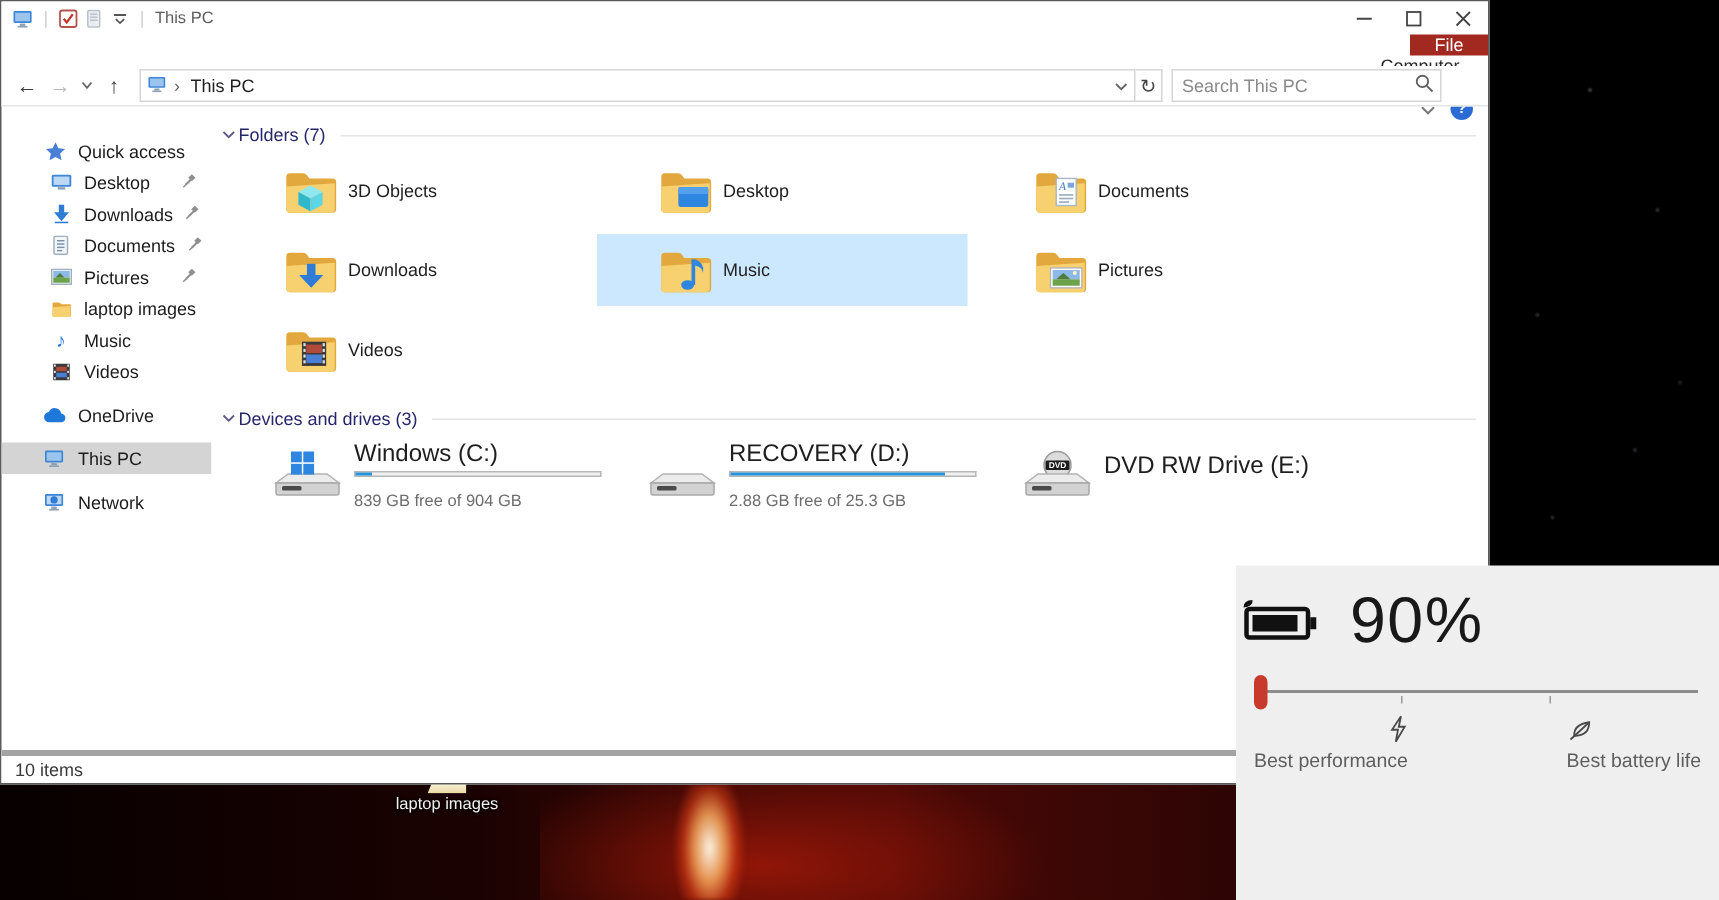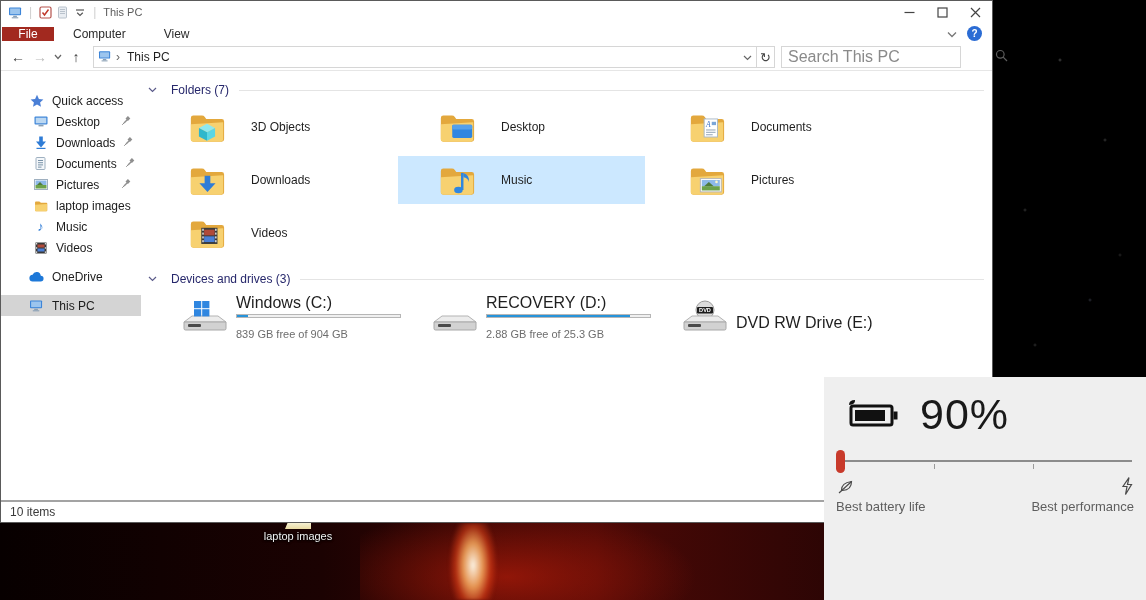--- a/index.html
+++ b/index.html
@@ -30,76 +30,76 @@
   #explorer { position:absolute; left:0; top:0; width:993px; height:523px; background:#fff;
     border:1px solid #5a5a5a; z-index:10; font-size:12px; color:#1e1e1e; }
 
   .titlebar { position:absolute; left:0; top:0; right:0; height:22px; display:flex; align-items:center; padding-left:6px; background:#fff; }
   .titlebar .sep { color:#cfcfcf; margin:0 5px; font-size:12px; }
   .titlebar .title { color:#5c5c5c; font-size:11px; margin-left:2px; }
   .titlebar .spacer { flex:1; }
   .winbtn { width:33px; height:22px; display:flex; align-items:center; justify-content:center; }
   .qat-ic { width:17px; height:15px; display:flex; align-items:center; justify-content:center; }
 
-  .tabsrow { position:absolute; left:0; top:22px; right:0; height:21px; display:flex; align-items:center; background:#fff; }
+  .tabsrow { position:absolute; left:0; top:22px; right:0; height:21px; display:flex; align-items:flex-end; background:#fff;flex-direction:column; }
   .tab-file { width:52px; margin-left:1px; background:#a2291f; color:#fff; display:flex; align-items:center; justify-content:center; font-size:12px; }
   .tab { padding:0 19px; display:flex; align-items:center; color:#2b2b2b; font-size:12px; }
   .tabsrow .spacer { flex:1; }
   .ribbon-ctl { display:flex; align-items:center; gap:10px; padding-right:10px; }
   .help-circle { width:15px; height:15px; border-radius:50%; background:#2b6cd4; color:#fff; font-size:10px; font-weight:bold; display:flex; align-items:center; justify-content:center; }
 
   .addrrow { position:absolute; left:0; top:43px; right:0; height:27px; display:flex; align-items:center; padding:0 6px; background:#fff; border-bottom:1px solid #e6e6e6; }
   .navbtn { width:22px; height:22px; display:flex; align-items:center; justify-content:center; font-size:14px; color:#3a3a3a; }
   .navbtn.disabled { color:#b9b9b9; }
   .navbtn.small { width:14px; }
   .addrbox { height:22px; width:664px; margin-left:6px; border:1px solid #d6d6d6; background:#fff; display:flex; align-items:center; padding:0 4px; }
   .addrbox .crumb { margin-left:3px; color:#1e1e1e; }
   .addrbox .chev { color:#666; margin:0 4px; font-size:12px; }
   .addrbox .spacer { flex:1; }
   .refreshbtn { width:18px; height:22px; display:flex; align-items:center; justify-content:center; border:1px solid #d6d6d6; border-left:none; font-size:13px; color:#444; }
   .searchbox { height:22px; width:180px; margin-left:6px; border:1px solid #d6d6d6; background:#fff; display:flex; align-items:center; padding:0 6px; }
-  .searchbox input { border:none; outline:none; flex:1; font-size:16px; font-family:inherit; color:#333; background:transparent; }
+  .searchbox input { border:none; outline:none; flex:1; font-size:12px; font-family:inherit; color:#333; background:transparent; }
   .searchbox input::placeholder { color:#8a8a8a; }
 
   .bodyarea { position:absolute; left:0; top:70px; right:0; bottom:22px; display:flex; overflow:hidden; }
   
   .sidebar { width:140px; flex:none; padding-top:19px; overflow:hidden; }
   .side-item { height:21px; display:flex; align-items:center; padding-left:28px; gap:8px; white-space:nowrap; }
   .side-item.child { padding-left:32px; }
   .side-item.selected { background:#d4d4d4; }
   .side-item .lbl { font-size:12px; color:#1c1c1c; }
   .side-item .pin { margin-left:auto; margin-right:10px; }
   .gap8 { height:8px; }
   .ic14 { width:15px; height:14px; flex:none; display:flex; align-items:center; justify-content:center; }
 
   
   .content { flex:1; padding:11px 8px 0 7px; overflow:hidden; }
   .group-hd { display:flex; align-items:center; margin:1px 0 6px 0; }
-  .group-hd .glabel { color:#26276b; font-size:12px; margin-left:14px; }
+  .group-hd .glabel { color:#26276b; font-size:12px; margin-left:2px; }
   .group-hd .rule { flex:1; height:1px; background:#e4e4e4; margin-left:10px; }
   .tile-grid { display:grid; grid-template-columns:repeat(3,250px); grid-auto-rows:53px; }
-  .ftile { width:247px; height:48px; display:flex; align-items:center; padding-left:40px; gap:25px; }
+  .ftile { width:247px; height:48px; display:flex; align-items:center; padding-left:40px; gap:6px; }
   .ftile.selected { background:#cce8ff; }
   .ftile .fname { font-size:12px; color:#1e1e1e; }
   .folder-ic { position:relative; width:38px; height:33px; flex:none; }
   .folder-ic svg { position:absolute; inset:0; }
 
   .dtile { width:247px; height:48px; display:flex; padding-left:34px; gap:8px; }
   .drive-ic { width:46px; height:34px; flex:none; margin-top:8px; }
   .dinfo { display:flex; flex-direction:column; padding-top:2px; }
   .dname { font-size:16px; color:#1e1e1e; }
   .dbar { width:165px; height:11px; border:1px solid #b6b6b6; background:#f0f0f0; margin-top:2px; }
   .dbar .fill { height:100%; background:#2793d9; }
   .dfree { font-size:11px; color:#6d6d6d; margin-top:10px; }
 
-  .statusbar { position:absolute; left:0; bottom:0; right:0; height:22px; border-top:2px solid #a3a3a3; background:#fff; display:flex; align-items:center; padding-left:9px; font-size:12px; color:#3a3a3a; }
+  .statusbar { position:absolute; left:0; bottom:0; right:0; height:22px; border-top:4px solid #a3a3a3; background:#fff; display:flex; align-items:center; padding-left:9px; font-size:12px; color:#3a3a3a; }
 
   
   #flyout { position:absolute; left:824px; top:377px; width:322px; height:223px; background:#efefef; z-index:20; color:#1b1b1b; }
-  .fly-top { display:flex; align-items:flex-start; padding:16px 12px 0 24px; }
+  .fly-top { display:flex; align-items:flex-start; padding:16px 12px 0 4px; }
   .batt-ic { margin-top:6px; }
   .pct { font-size:43px; font-weight:300; color:#191919; margin-left:22px; letter-spacing:1px; line-height:1; }
   .remain { font-size:13px; color:#6c6c6c; margin-left:17px; margin-top:3px; width:125px; line-height:1.3; }
   .pm-label { font-size:15px; color:#191919; margin:22px 12px 0 13px; }
   .slider { position:relative; margin:14px 12px 0 12px; height:24px; }
   .slider .track { position:absolute; left:0; right:2px; top:10px; height:2px; background:#8c8c8c; }
   .slider .tick { position:absolute; top:14px; width:1px; height:5px; background:#9a9a9a; }
   .slider .handle { position:absolute; left:0; top:0; width:9px; height:23px; border-radius:4.5px; background:#c83a2b; }
   .fly-modes { display:flex; justify-content:space-between; align-items:flex-end; margin:2px 12px 0 12px; }
   .mode { display:flex; flex-direction:column; font-size:13px; color:#5e5e5e; }
@@ -352,20 +352,32 @@
       <div class="gap8"></div>
       <div class="side-item selected">
         <span class="ic14">
           <svg width="15" height="13" viewBox="0 0 16 14">
               <use href="#sym-monitor"></use>
             </svg>
         </span>
         <span class="lbl">This PC</span>
       </div>
       <div class="gap8"></div>
+      <div class="side-item">
+        <span class="ic14">
+          <svg width="15" height="13" viewBox="0 0 16 14">
+              <rect x="1" y="1.5" width="13" height="8.5" rx="1" fill="#3d85d8"></rect>
+              <rect x="2.2" y="2.7" width="10.6" height="6.1" fill="#bcd8f2"></rect>
+              <circle cx="7.5" cy="5.7" r="2.6" fill="#2f7cd6"></circle>
+              <rect x="5.5" y="10.5" width="4" height="1.6" fill="#8aa0b5"></rect>
+              <rect x="4" y="12.1" width="7" height="1.2" fill="#8aa0b5"></rect>
+            </svg>
+        </span>
+        <span class="lbl">Network</span>
+      </div>
     </div>
 
     <div class="content">
 
       <div class="group-hd">
         <svg width="9" height="6">
             <path d="M1 1 L4.5 4.5 L8 1" fill="none" stroke="#5b5b8a" stroke-width="1.2"></path>
           </svg>
         <span class="glabel">Folders (7)</span>
         <span class="rule"></span>
@@ -532,21 +544,21 @@
           <span class="drive-ic">
             <svg viewBox="0 0 46 32" width="46" height="32">
                 <circle cx="23" cy="10" r="9" fill="#dcdcdc" stroke="#9a9a9a"></circle>
                 <circle cx="23" cy="10" r="2.6" fill="#f5f5f5" stroke="#9a9a9a"></circle>
                 <rect x="15" y="7" width="16" height="6.4" rx="1" fill="#1d1d1d"></rect>
                 <text x="23" y="12.2" font-size="5.6" font-weight="bold" fill="#fff" text-anchor="middle" font-family="sans-serif">DVD</text>
                 <use href="#sym-drive"></use>
               </svg>
           </span>
           <span class="dinfo">
-            <span class="dname" style="margin-top:20px;">DVD RW Drive (E:)</span>
+            <span class="dname" style="margin-top:8px;">DVD RW Drive (E:)</span>
           </span>
         </div>
       </div>
 
     </div>
   </div>
 
   <div class="statusbar">
     <span>10 items</span>
   </div>
@@ -567,32 +579,32 @@
 
 
   <div class="slider">
     <div class="track"></div>
     <div class="tick" style="left:33%;"></div>
     <div class="tick" style="left:66%;"></div>
     <div class="handle"></div>
   </div>
 
   <div class="fly-modes">
+    <div class="mode right">
+      <span class="micon">
+        <svg width="14" height="20" viewBox="0 0 14 20" fill="none" stroke="#4a4a4a" stroke-width="1.2">
+          <path d="M9 1.5 L3 10.5 h4 L5.5 18.5 L11.5 8.5 h-4z"></path>
+        </svg>
+      </span>
+      <span>Best performance</span>
+    </div>
     <div class="mode">
       <span class="micon">
         <svg width="20" height="20" viewBox="0 0 20 20" fill="none" stroke="#4a4a4a" stroke-width="1.2">
           <path d="M5.5 14.5 Q5 7 15.5 5.5 Q15.5 14 6.5 14.5z"></path>
           <path d="M3 17 L15.5 5.5"></path>
         </svg>
       </span>
       <span>Best battery life</span>
     </div>
-    <div class="mode right">
-      <span class="micon">
-        <svg width="14" height="20" viewBox="0 0 14 20" fill="none" stroke="#4a4a4a" stroke-width="1.2">
-          <path d="M9 1.5 L3 10.5 h4 L5.5 18.5 L11.5 8.5 h-4z"></path>
-        </svg>
-      </span>
-      <span>Best performance</span>
-    </div>
   </div>
 
 </div>
 
 </body></html>

